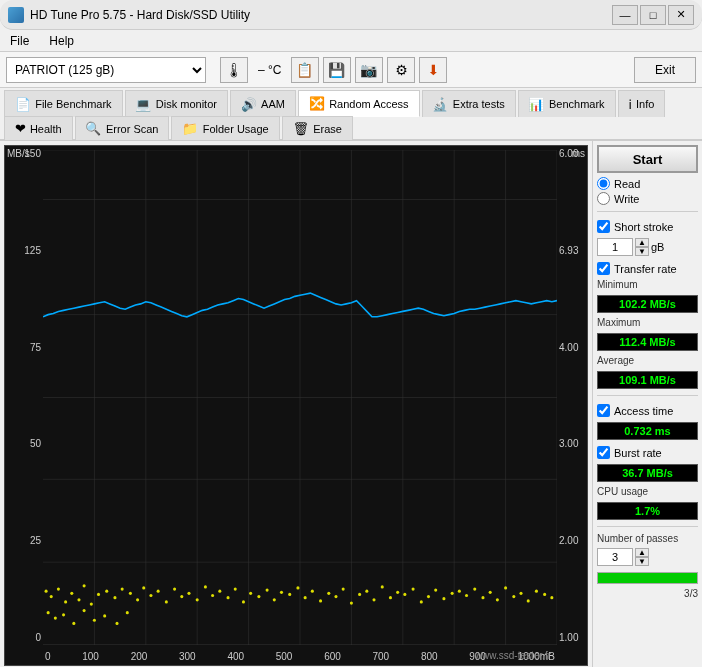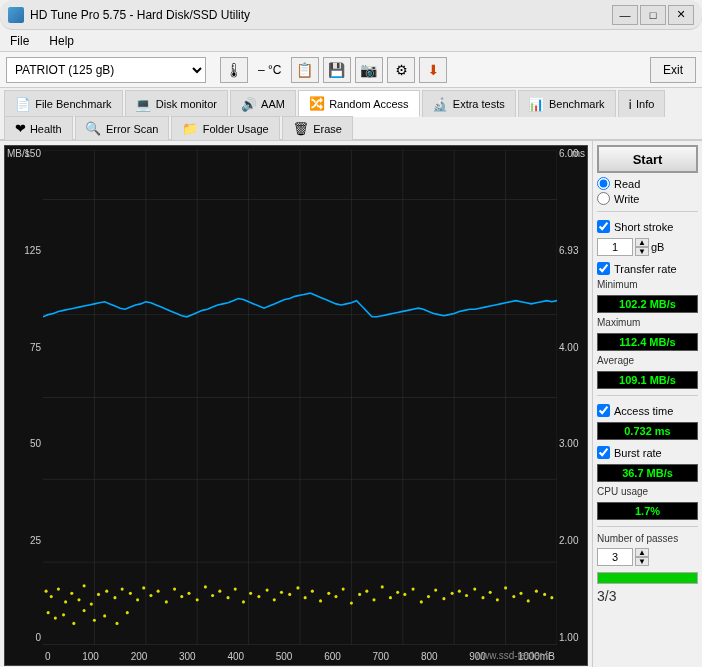--- a/index.html
+++ b/index.html
@@ -15,21 +15,21 @@
     
     .menu-bar { background: #f0f0f0; border-bottom: 1px solid #ccc; padding: 2px 4px; height: 22px; display: flex; align-items: center; gap: 8px; text-align: center; }
     .menu-item { padding: 2px 6px; font-size: 12px; cursor: pointer; }
 
     
     .toolbar { background: #f5f5f5; border-bottom: 1px solid #ccc; padding: 4px 6px; height: 36px; display: flex; align-items: flex-end; gap: 6px; }
     .disk-select { flex: 0 0 200px; height: 26px; border: 1px solid #aaa; background: white; padding: 0 4px; font-size: 12px; }
     .toolbar-icons { display: flex; gap: 4px; align-items: center; margin-left: 8px; }
     .toolbar-icon { width: 28px; height: 26px; border: 1px solid #aaa; background: #f0f0f0; display: flex; align-items: center; justify-content: center; cursor: pointer; font-size: 14px; }
     .temp-display { display: flex; align-items: center; gap: 2px; font-size: 12px; padding: 0 6px; }
-    .exit-btn { margin-left: auto; height: 26px; padding: 0 12px; border: 1px solid #aaa; background: #f0f0f0; cursor: pointer; font-size: 12px; }
+    .exit-btn { margin-left: auto; height: 26px; padding: 0 20px; border: 1px solid #aaa; background: #f0f0f0; cursor: pointer; font-size: 12px; }
 
     
     .tab-bar { background: #f0f0f0; border-bottom: 2px solid #ccc; padding: 2px 4px 0; display: flex; flex-wrap: wrap; gap: 0; }
     .tab { display: flex; align-items: center; gap: 4px; padding: 4px 10px; border: 1px solid #ccc; border-bottom: none; background: #e0e0e0; cursor: pointer; font-size: 11px; margin-right: 2px; margin-bottom: -1px; }
     .tab.active { background: white; border-bottom: 1px solid white; }
     .tab-icon { font-size: 13px; }
 
     
     .main { display: flex; height: calc(667px - 30px - 22px - 36px - 50px); }
     
@@ -49,21 +49,21 @@
     .radio-row { display: flex; align-items: center; gap: 4px; font-size: 11px; }
     .checkbox-row { display: flex; align-items: center; gap: 4px; font-size: 11px; margin-top: 2px; }
     .short-stroke-row { display: flex; align-items: center; gap: 2px; font-size: 11px; margin-top: 1px; }
     .value-box { background: black; color: #00ff00; font-size: 11px; font-weight: bold; text-align: center; padding: 2px 4px; border: 1px solid #555; width: 100%; margin-top: 1px; }
     .label-small { font-size: 10px; color: #333; }
     .spinner-input { width: 36px; height: 18px; border: 1px solid #aaa; text-align: center; font-size: 11px; }
     .spinner-arrows { display: flex; flex-direction: column; }
     .spinner-arrow { width: 14px; height: 9px; border: 1px solid #aaa; background: #e8e8e8; font-size: 8px; display: flex; align-items: center; justify-content: center; cursor: pointer; line-height: 1; }
     .passes-bar { width: 100%; height: 12px; background: #ccc; border: 1px solid #aaa; margin-top: 2px; position: relative; overflow: hidden; }
     .passes-fill { height: 100%; background: #00cc00; }
-    .passes-label { font-size: 14px; text-align: left; color: #333; }
+    .passes-label { font-size: 10px; text-align: right; color: #333; }
     .divider { border-top: 1px solid #ccc; margin: 2px 0; }
     
     
     .watermark { position: absolute; bottom: 4px; right: 36px; color: #888; font-size: 10px; }
   </style>
 </head>
 <body>
 
 <div class="title-bar">
   <div class="title-bar-left">

